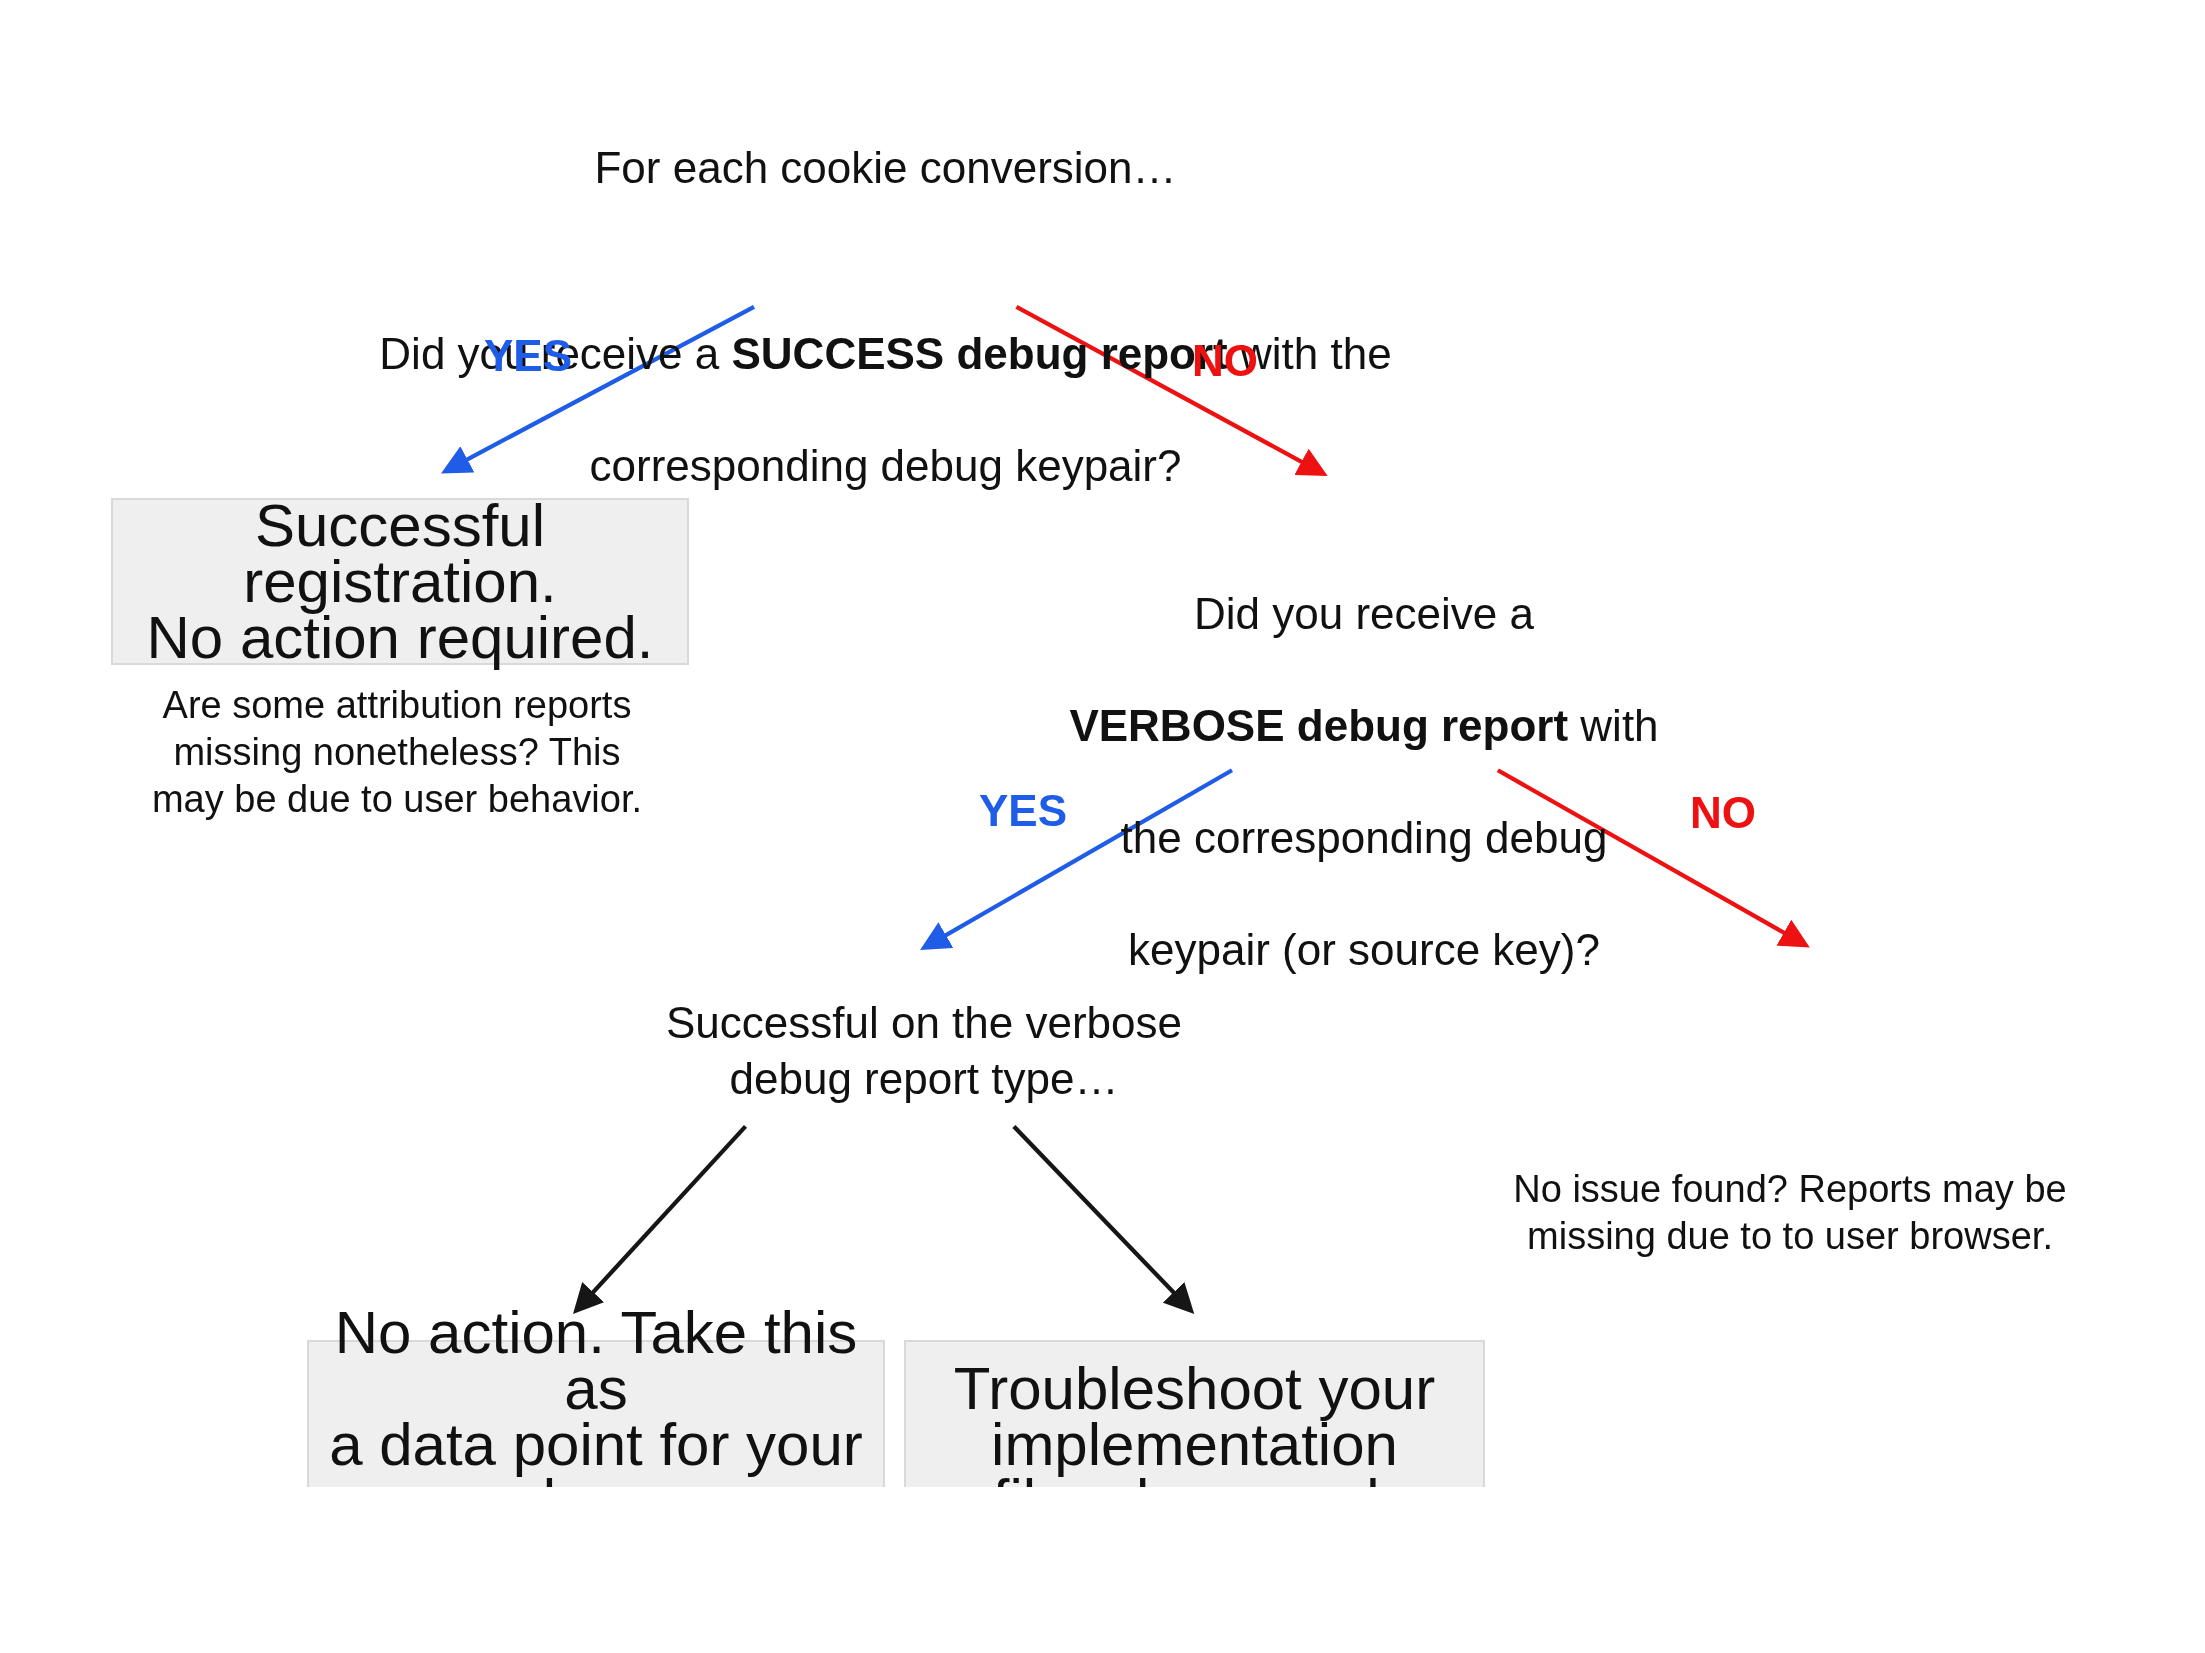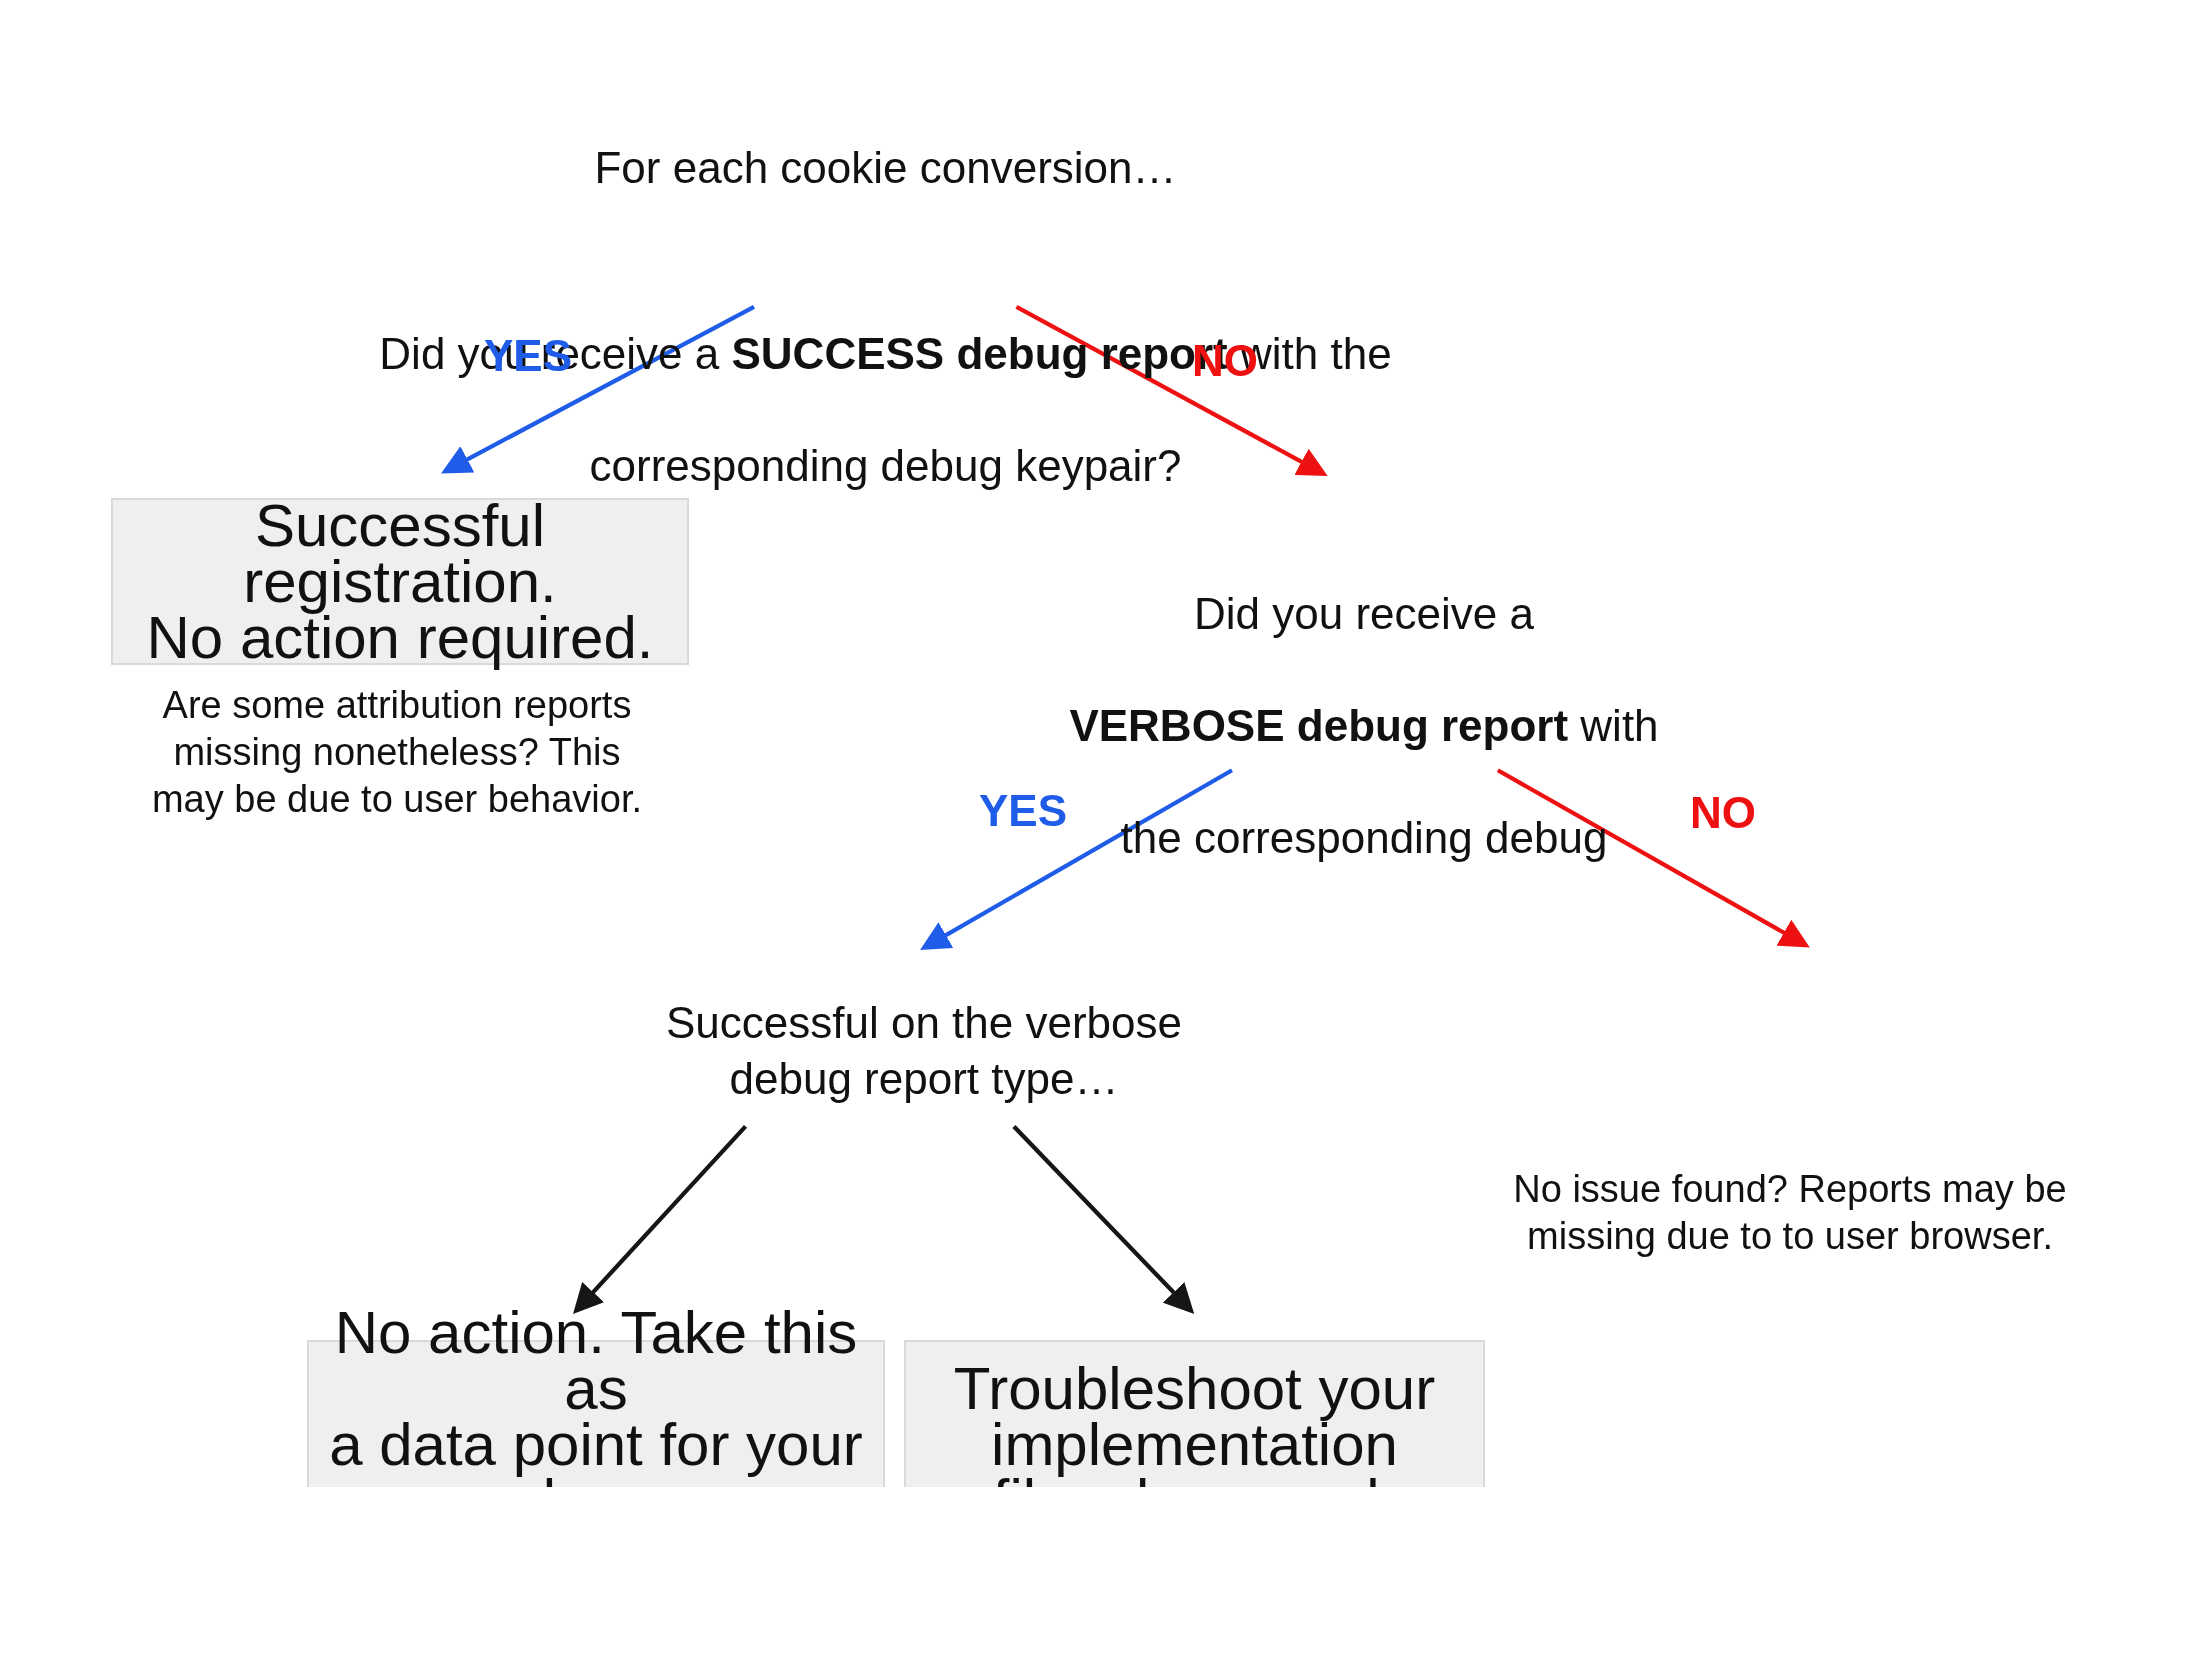--- a/index.html
+++ b/index.html
@@ -100,20 +100,21 @@
   <div class="box" style="left:111px;top:498px;width:578px;height:167px;">Successful registration.
 No action required.</div>
   <div class="txt note" style="left:116px;top:682px;width:562px;">Are some attribution reports
 missing nonetheless? This
 may be due to user behavior.</div>
 
   <div class="txt q" style="left:1023px;top:530px;width:682px;">
     <div>Did you receive a</div>
     <div><b>VERBOSE debug report</b><span> with</span></div>
     <div>the corresponding debug</div>
+    <div>keypair (or source key)?</div>
   </div>
 
   <div class="branch-label yes" style="left:895px;top:787px;">YES</div>
   <div class="branch-label no" style="left:1595px;top:789px;">NO</div>
 
   <div class="txt q" style="left:626px;top:995px;width:596px;">Successful on the verbose
 debug report type…</div>
 
   <div class="txt note" style="left:1432px;top:1166px;width:716px;">No issue found? Reports may be
 missing due to to user browser.</div>

